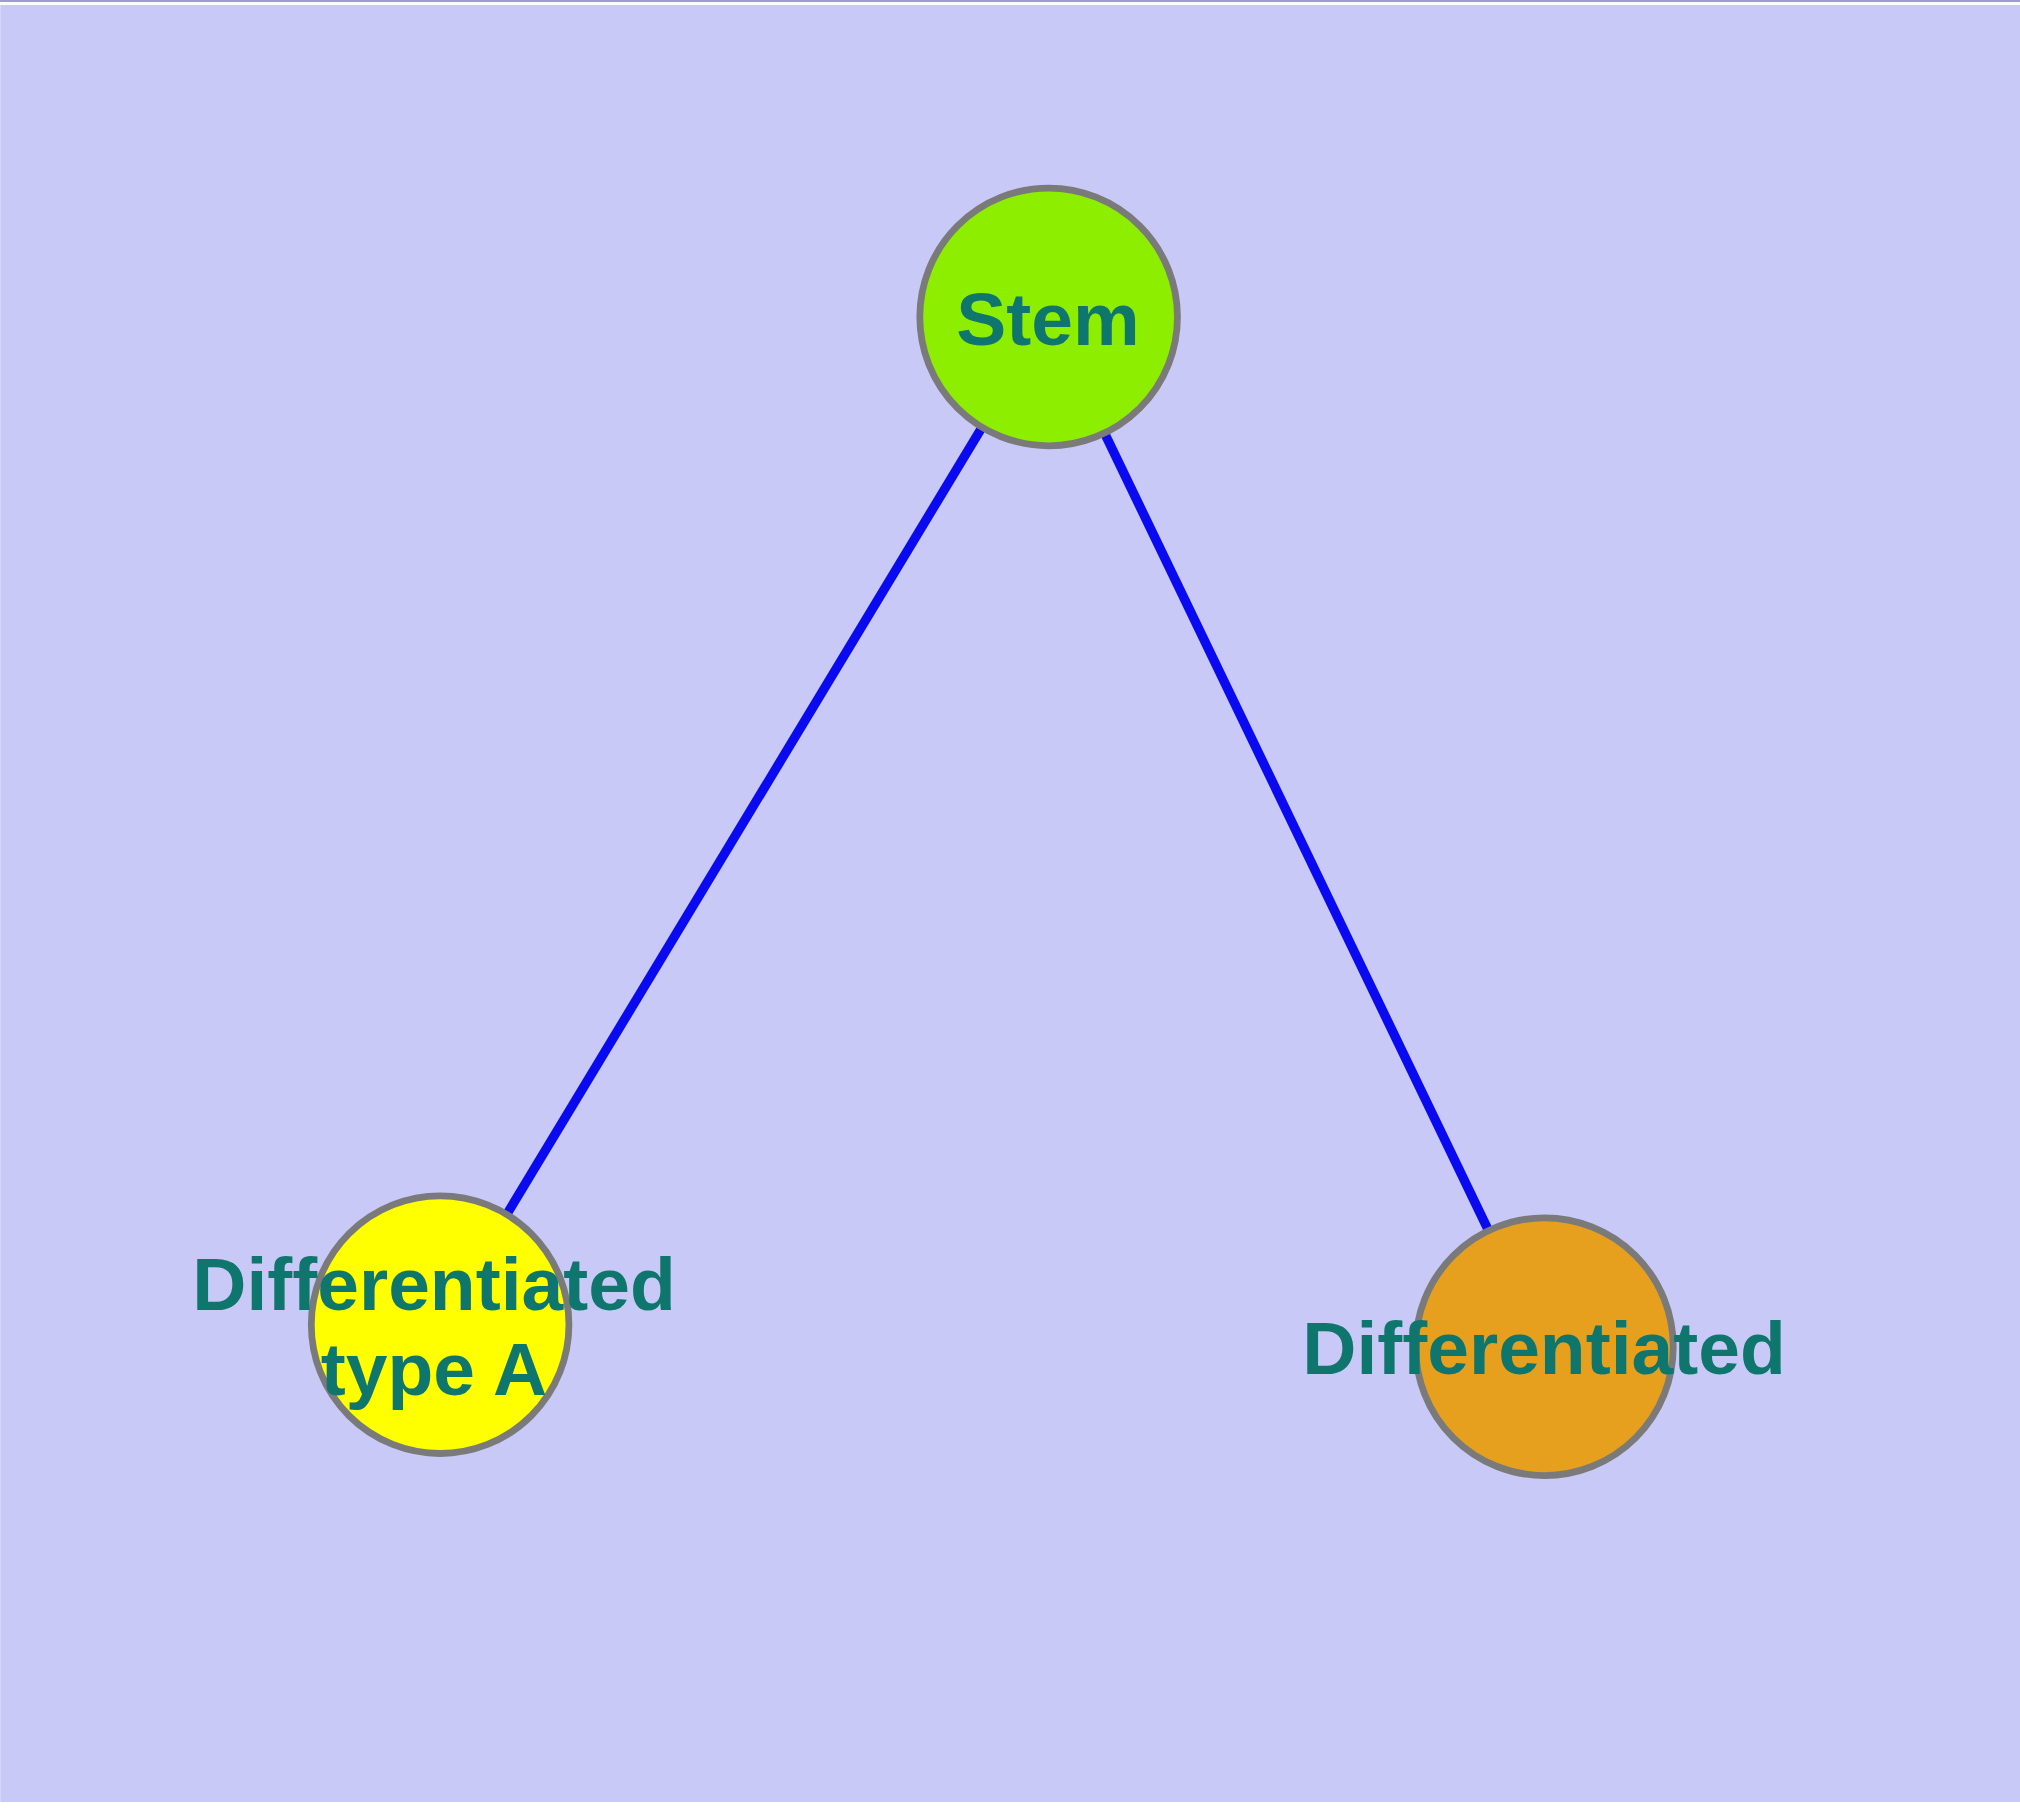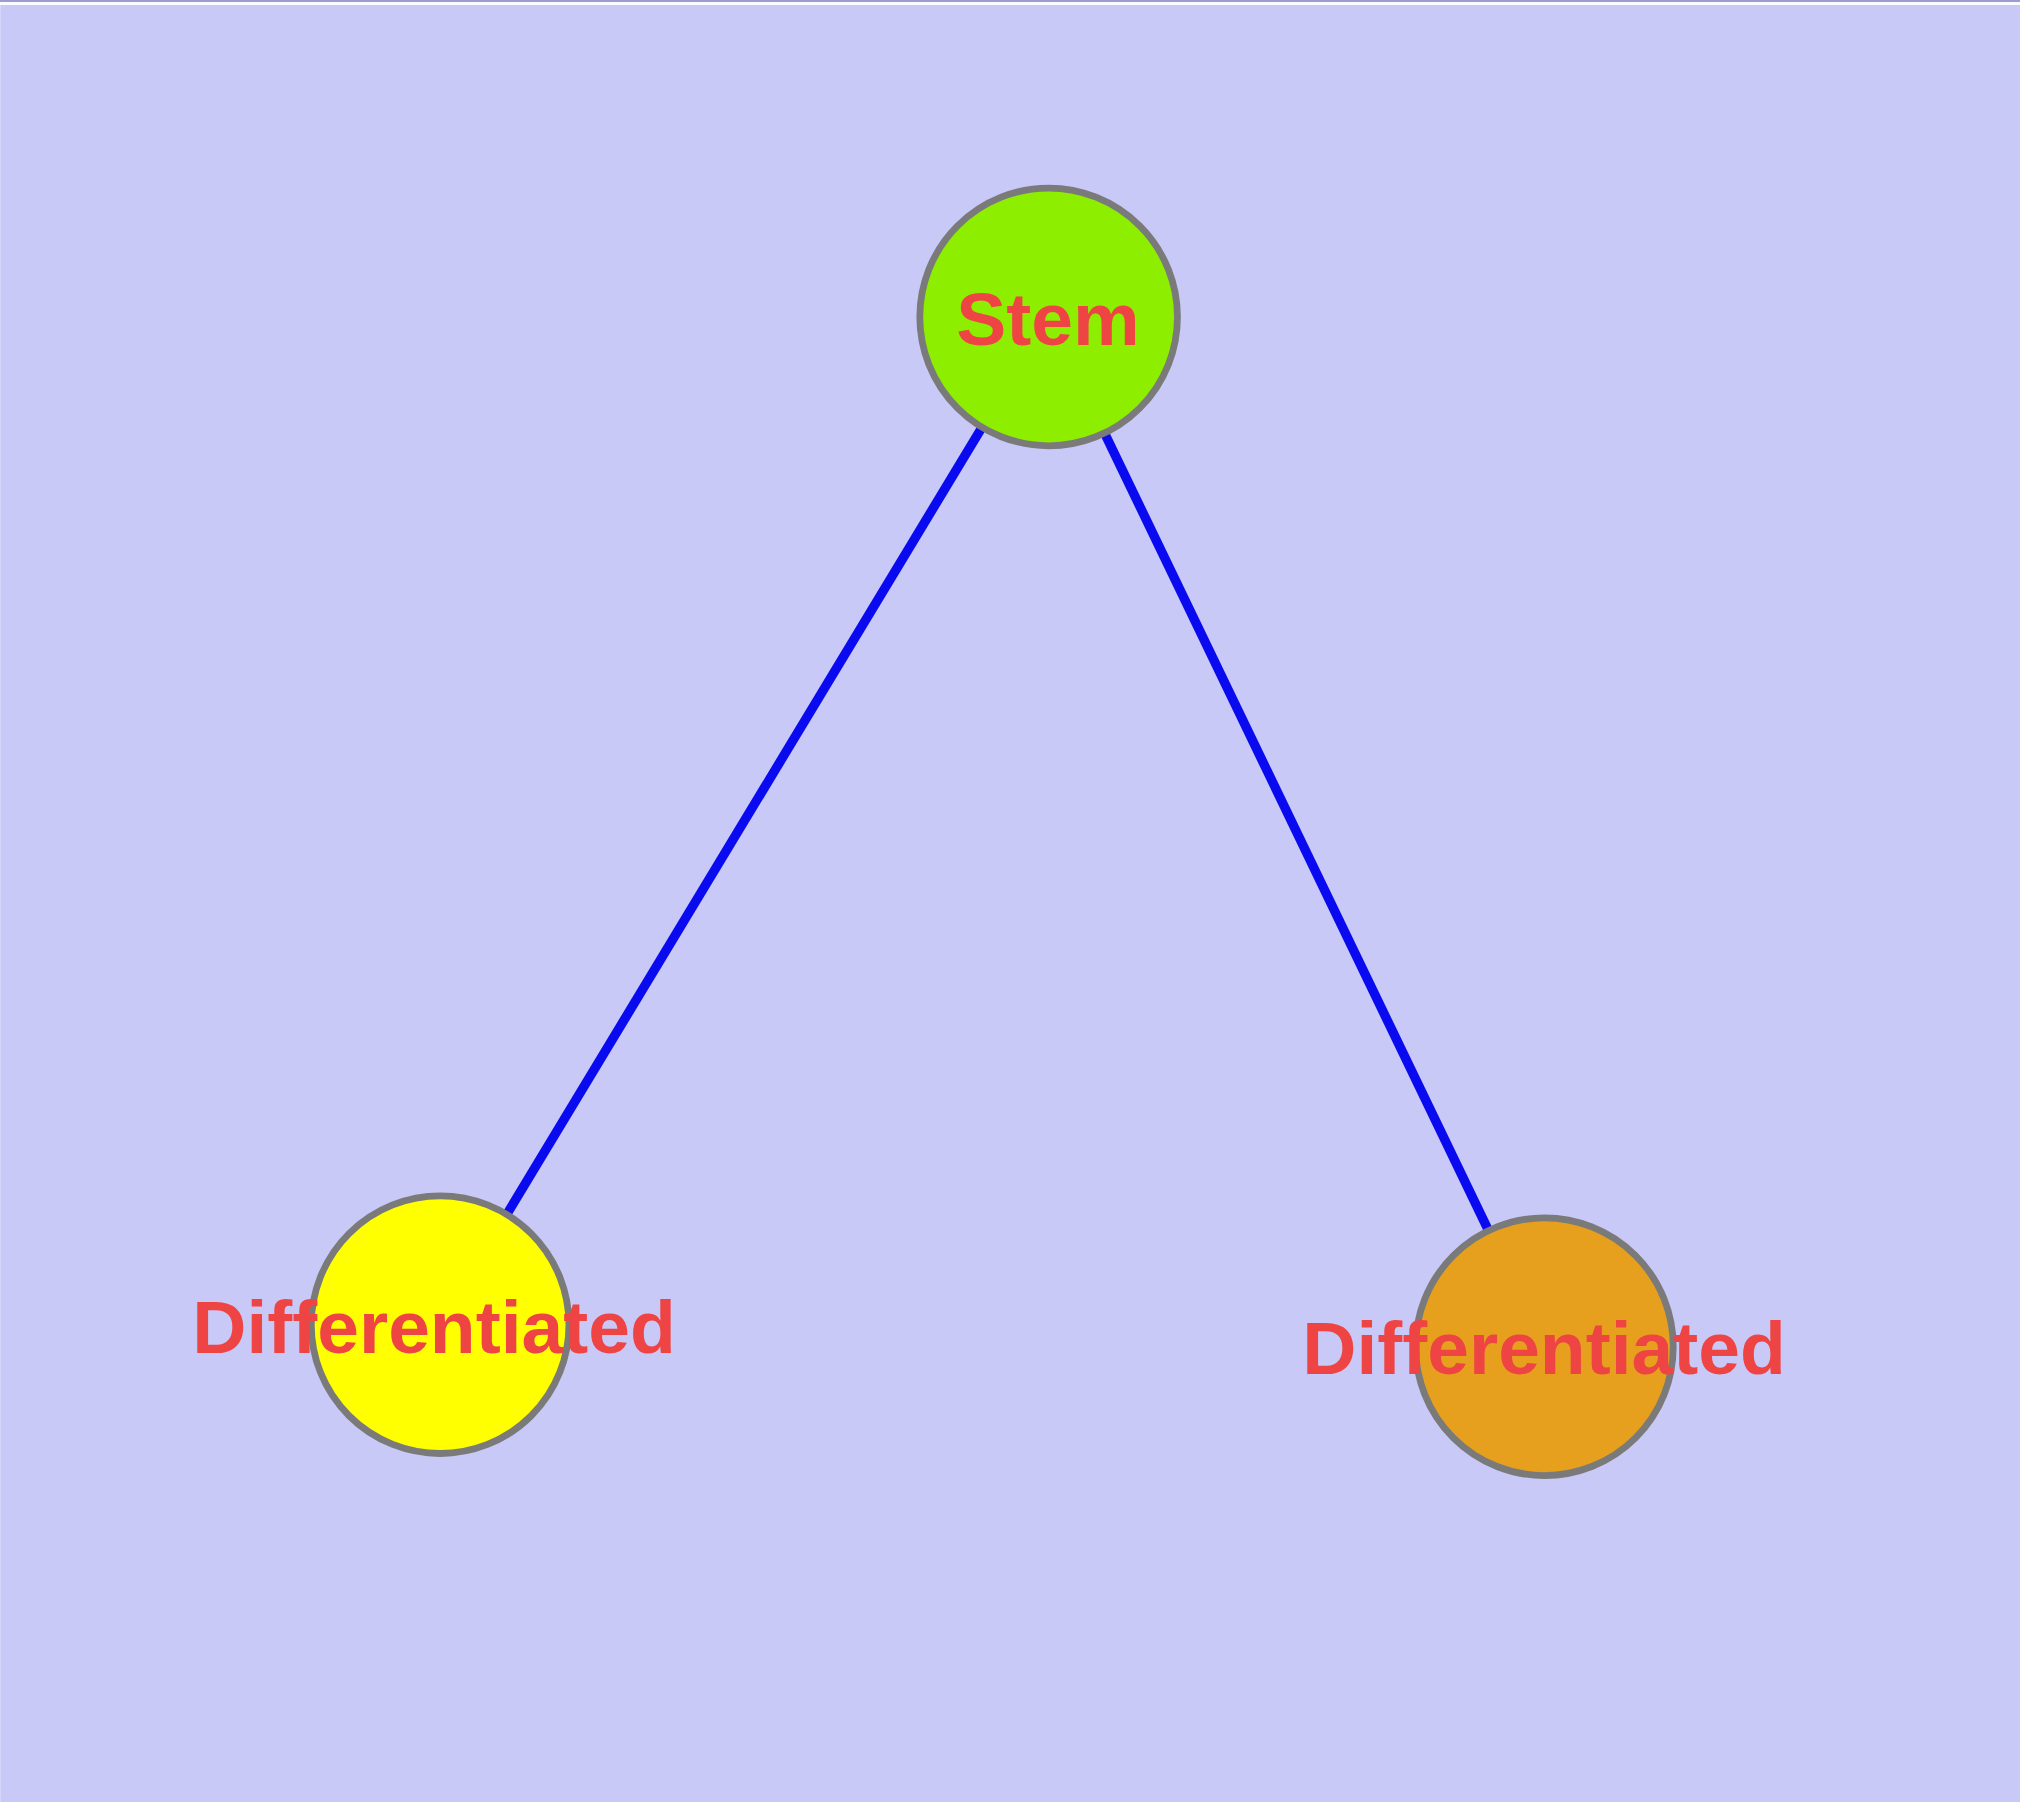--- a/index.html
+++ b/index.html
@@ -28,21 +28,21 @@
     stroke-linecap: butt;
   }
   .node {
     stroke: #7a7a7a;
     stroke-width: 8;
   }
   .label {
     position: absolute;
     transform: translate(-50%, -50%);
     text-align: center;
-    color: #ef4444;
+    color: #0f766e;
     font-weight: 700;
     font-size: 75px;
     line-height: 85px;
     white-space: nowrap;
     letter-spacing: 0px;
   }
   .strip-top-dark {
     position: absolute;
     top: 0; left: 0;
     width: 100%; height: 1.7px;
@@ -80,20 +80,21 @@
 
     <circle class="node" cx="1822" cy="1589" r="152" fill="#e7a01e"></circle>
   </svg>
 
   <div class="label" style="left:1048px; top:319px;">
     <div>Stem</div>
   </div>
 
   <div class="label" style="left:434px; top:1327px;">
     <div>Differentiated</div>
+    <div>type A</div>
   </div>
 
   <div class="label" style="left:1544px; top:1348px;">
     <div>Differentiated</div>
   </div>
 
   <div class="strip-top-dark"></div>
   <div class="strip-top-light"></div>
   <div class="strip-bottom"></div>
 

